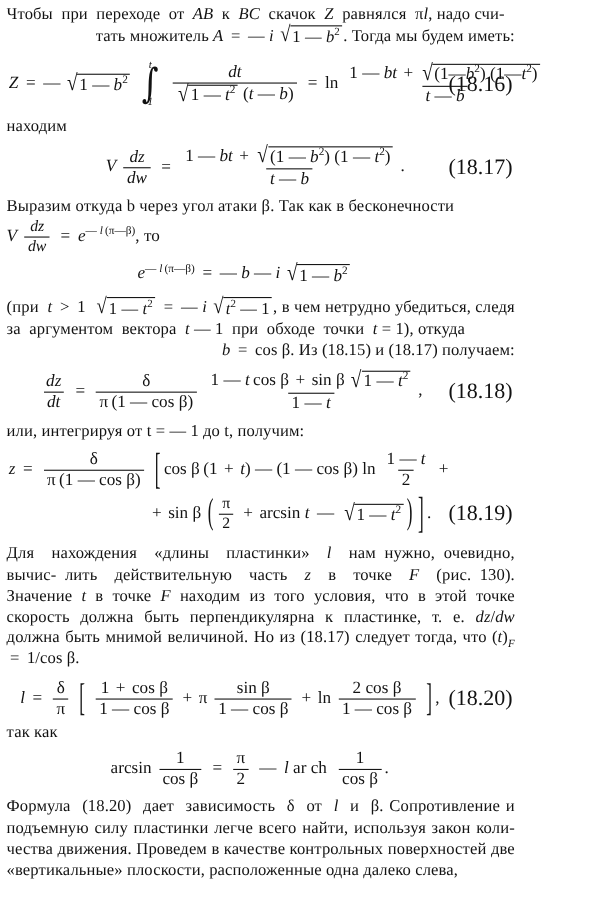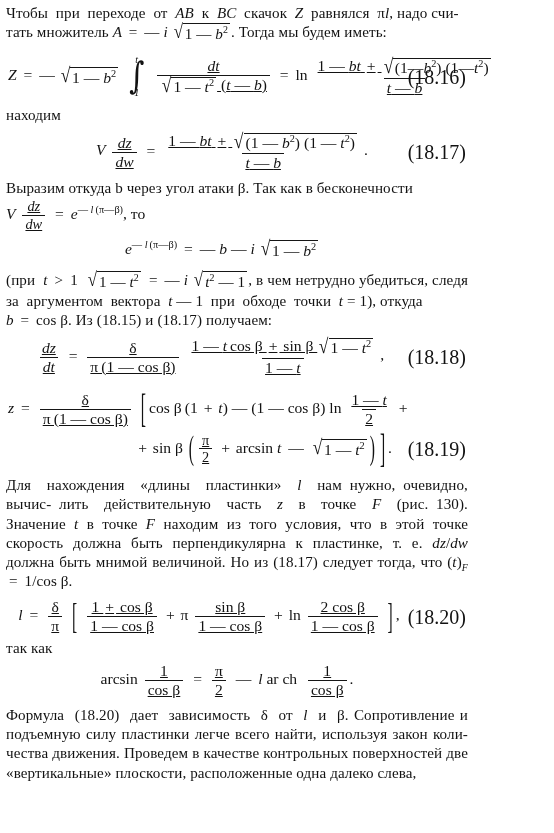--- a/index.html
+++ b/index.html
@@ -22,21 +22,21 @@
     padding: 4px 6px 0 6px;
   }
   .para {
     font-size: 15.1px;
     line-height: 19.2px;
     text-align: justify;
     text-justify: inter-word;
     margin: 0;
     letter-spacing: 0.1px;
   }
-  .para .lastline { display: block; text-align: left; }
+  .para .lastline { display: block; text-align: right; }
   .eqline {
     position: relative;
     display: flex;
     align-items: center;
     font-size: 15.6px;
     line-height: 1.1;
     margin: 0;
   }
   .eq-center { justify-content: center; }
   .eq-left   { justify-content: flex-start; }
@@ -54,21 +54,20 @@
   i, .it { font-style: italic; }
 
   
   .frac {
     display: inline-flex;
     flex-direction: column;
     align-items: center;
     vertical-align: middle;
     margin: 0 3px;
     line-height: 1.02;
-    text-decoration: underline;
   }
   .frac > .num { padding: 0 3px 1px 3px; }
   .frac > .den { padding: 1px 3px 0 3px; border-top: 1.3px solid #161616; }
   .frac.small { font-size: 0.92em; }
 
   
   .sqrt {
     display: inline-flex;
     align-items: stretch;
     vertical-align: middle;
@@ -256,20 +255,23 @@
               <span class="rad-body">1 — <i>t</i><sup>2</sup></span>
             </span></span>
           <span class="den">1 — <i>t</i></span>
         </span>,
     </span>
     <span class="tag">(18.18)</span>
   </div>
 
   <div class="blk"></div>
 
+  <div class="para">
+    <span>или, интегрируя от t = — 1 до t, получим:</span>
+  </div>
 
   <div class="blk"></div>
 
   <div class="eqline eq-left" style="padding-left:2px;">
     <span class="math">
       <i>z</i> <span class="op">=</span>
       <span class="frac">
           <span class="num">δ</span>
           <span class="den">π (1 — cos β)</span>
         </span>

